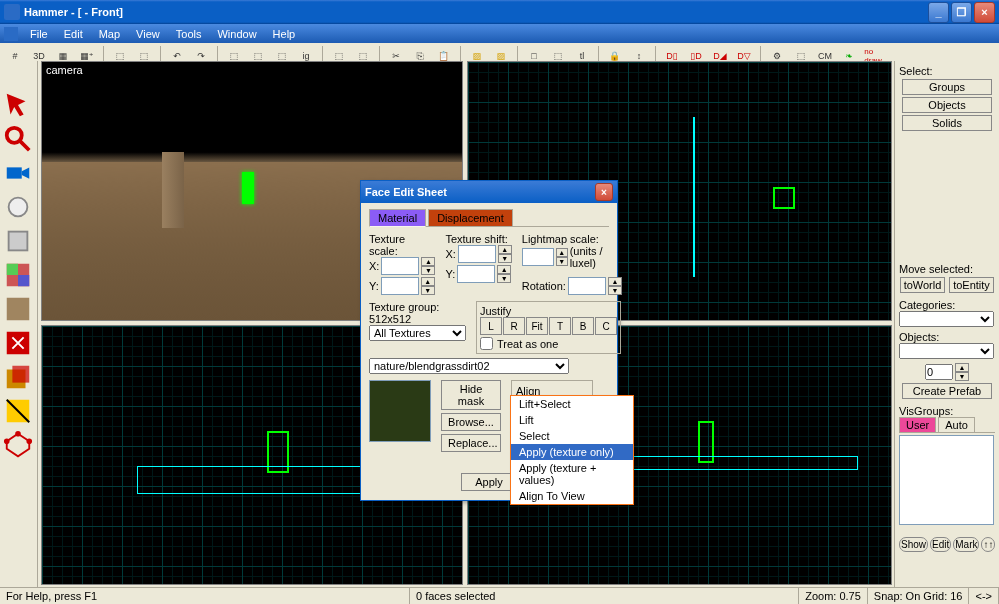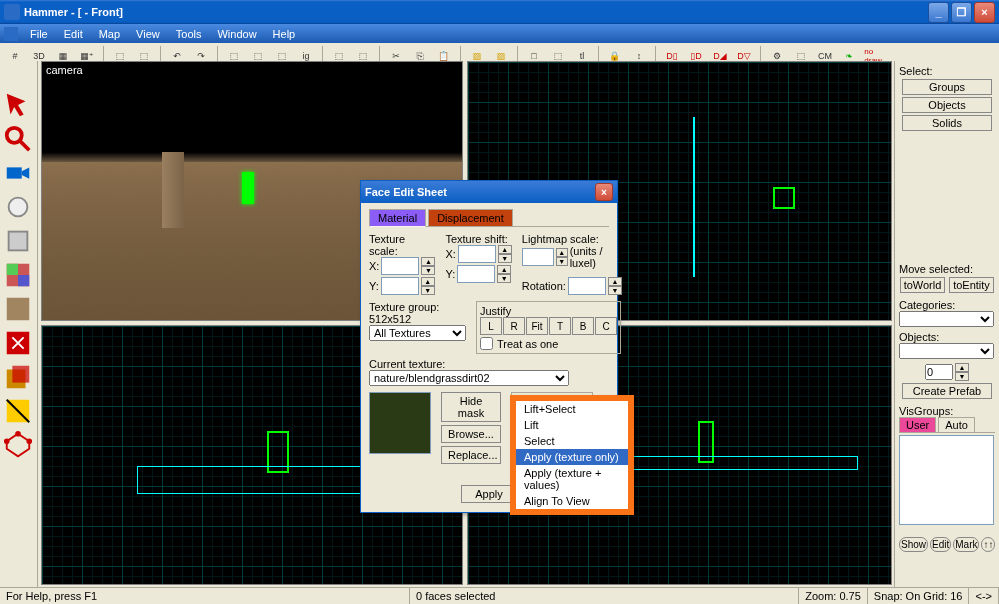--- a/index.html
+++ b/index.html
@@ -78,21 +78,21 @@
 .justifybox .jrow { display:flex; gap:1px; margin-bottom:2px; }
 .jbtn { width:22px; height:18px; background:#ece9d8; border:1px solid #888; font-size:10px; cursor:pointer; }
 .dlg-select { width:97px; font-size:11px; }
 .dlg-select.wide { width:200px; }
 .preview { width:62px; height:62px; background:#2a3a15; border:1px solid #7f9db9; }
 .dbtn { background:#ece9d8; border:1px solid #888; padding:2px 6px; font-size:11px; cursor:pointer; margin-bottom:3px; display:block; width:60px; text-align:center; }
 .dbtn.wide { width:82px; }
 .chk { display:flex; align-items:flex-end; gap:4px; font-size:11px; }
 
 
-.modemenu { position:absolute; left:510px; top:395px; width:124px; background:#fff; border:6px solid #f97316; box-shadow:2px 2px 3px rgba(0,0,0,0.25); }
+.modemenu { position:absolute; left:510px; top:395px; width:124px; background:#fff; border:1px solid #f97316; box-shadow:2px 2px 3px rgba(0,0,0,0.25); }
 .modemenu .mi { padding:2px 8px; font-size:11px; cursor:pointer; }
 .modemenu .mi.sel { background:#316ac5; color:#fff; }
 
 .brick { position:absolute; left:120px; top:90px; width:22px; height:76px; background:linear-gradient(90deg,#9a8060,#7a6348); }
 .floor { position:absolute; left:0; right:0; bottom:0; top:100px; background:linear-gradient(180deg,#8b6f4e,#6b5438); transform:perspective(300px) rotateX(55deg); transform-origin:top; }
 .player { position:absolute; left:200px; top:110px; width:12px; height:32px; background:#0f0; box-shadow:0 0 4px #0f0; }
 .selbox { position:absolute; border:2px solid #0f0; }
 .selboxc { position:absolute; border:1px solid #0ff; }
 </style>
 </head>
@@ -397,21 +397,20 @@
             <button class="jbtn">C</button>
           </div>
           <label class="chk">
               <input type="checkbox" style="">
               <span>Treat as one</span>
             </label>
         </div>
       </div>
     </div>
 
-    <div class="lbl">Current texture:</div>
     <select class="dlg-select wide"><option>nature/blendgrassdirt02</option></select>
 
     <div class="dlgrow" style="margin-top:6px">
       <div class="preview"></div>
       <div class="dlgcol">
         <button class="dbtn">Hide mask</button>
         <button class="dbtn">Browse...</button>
         <button class="dbtn">Replace...</button>
       </div>
       <div class="dlgcol">

